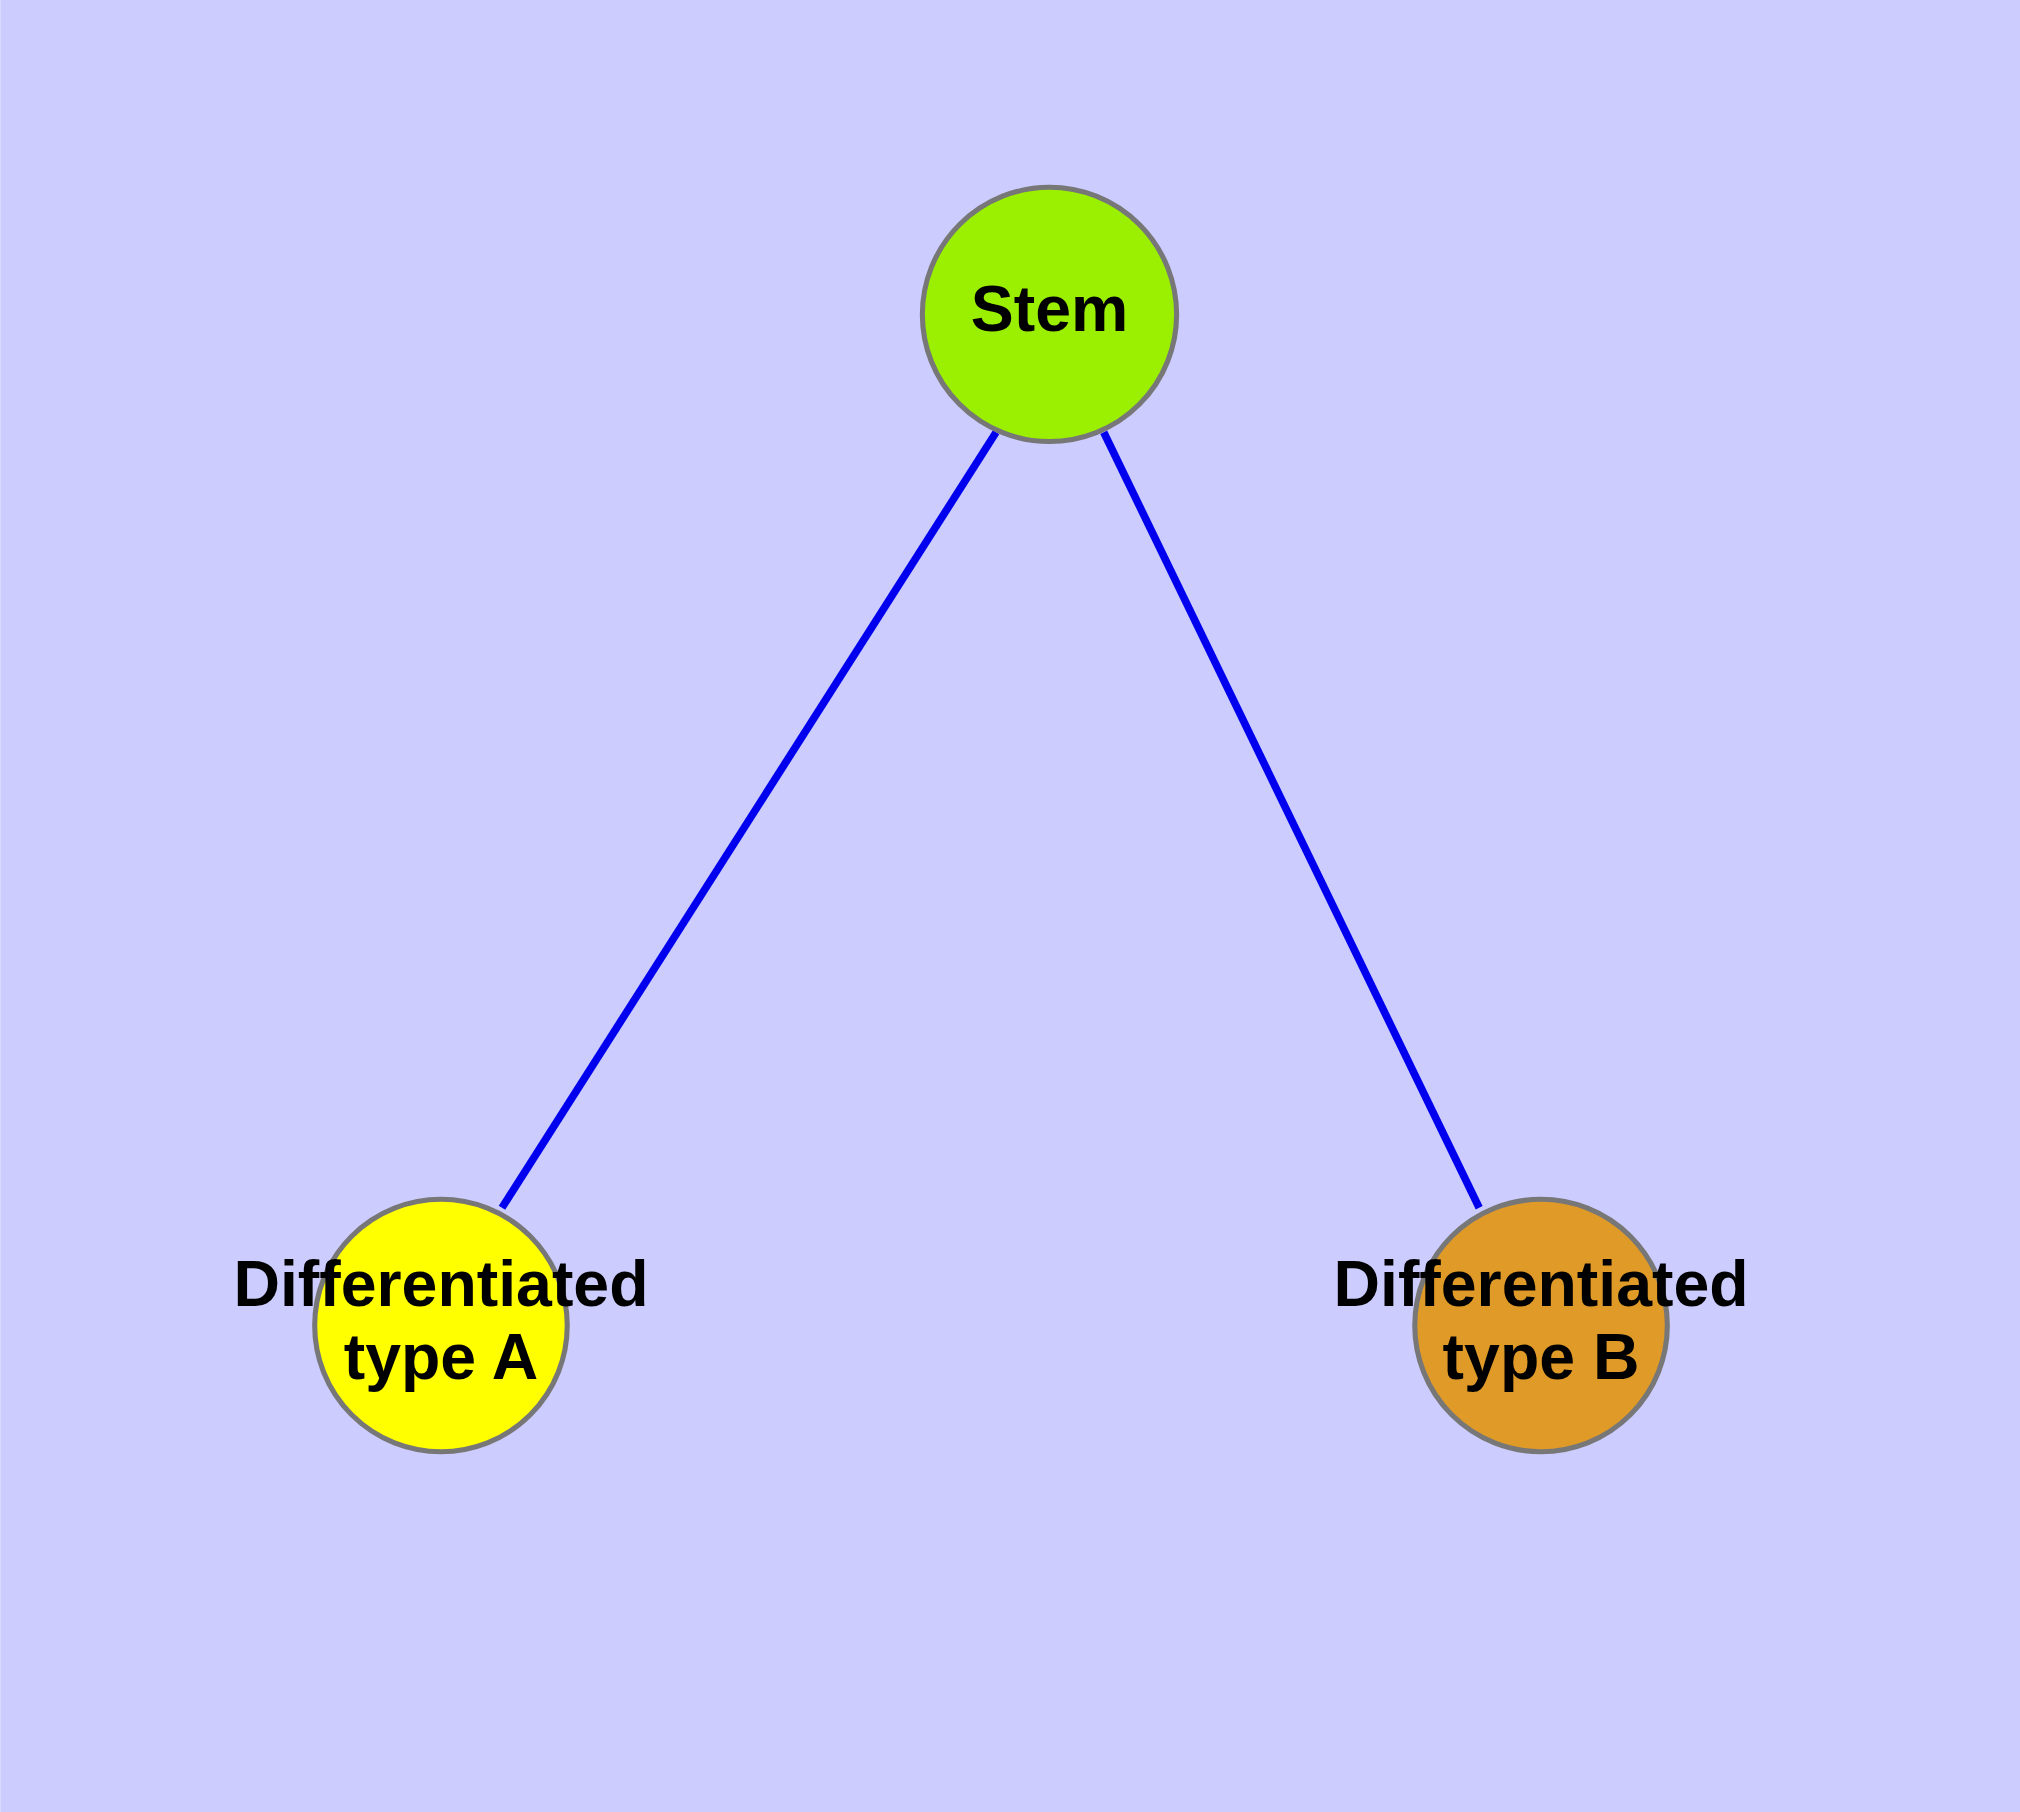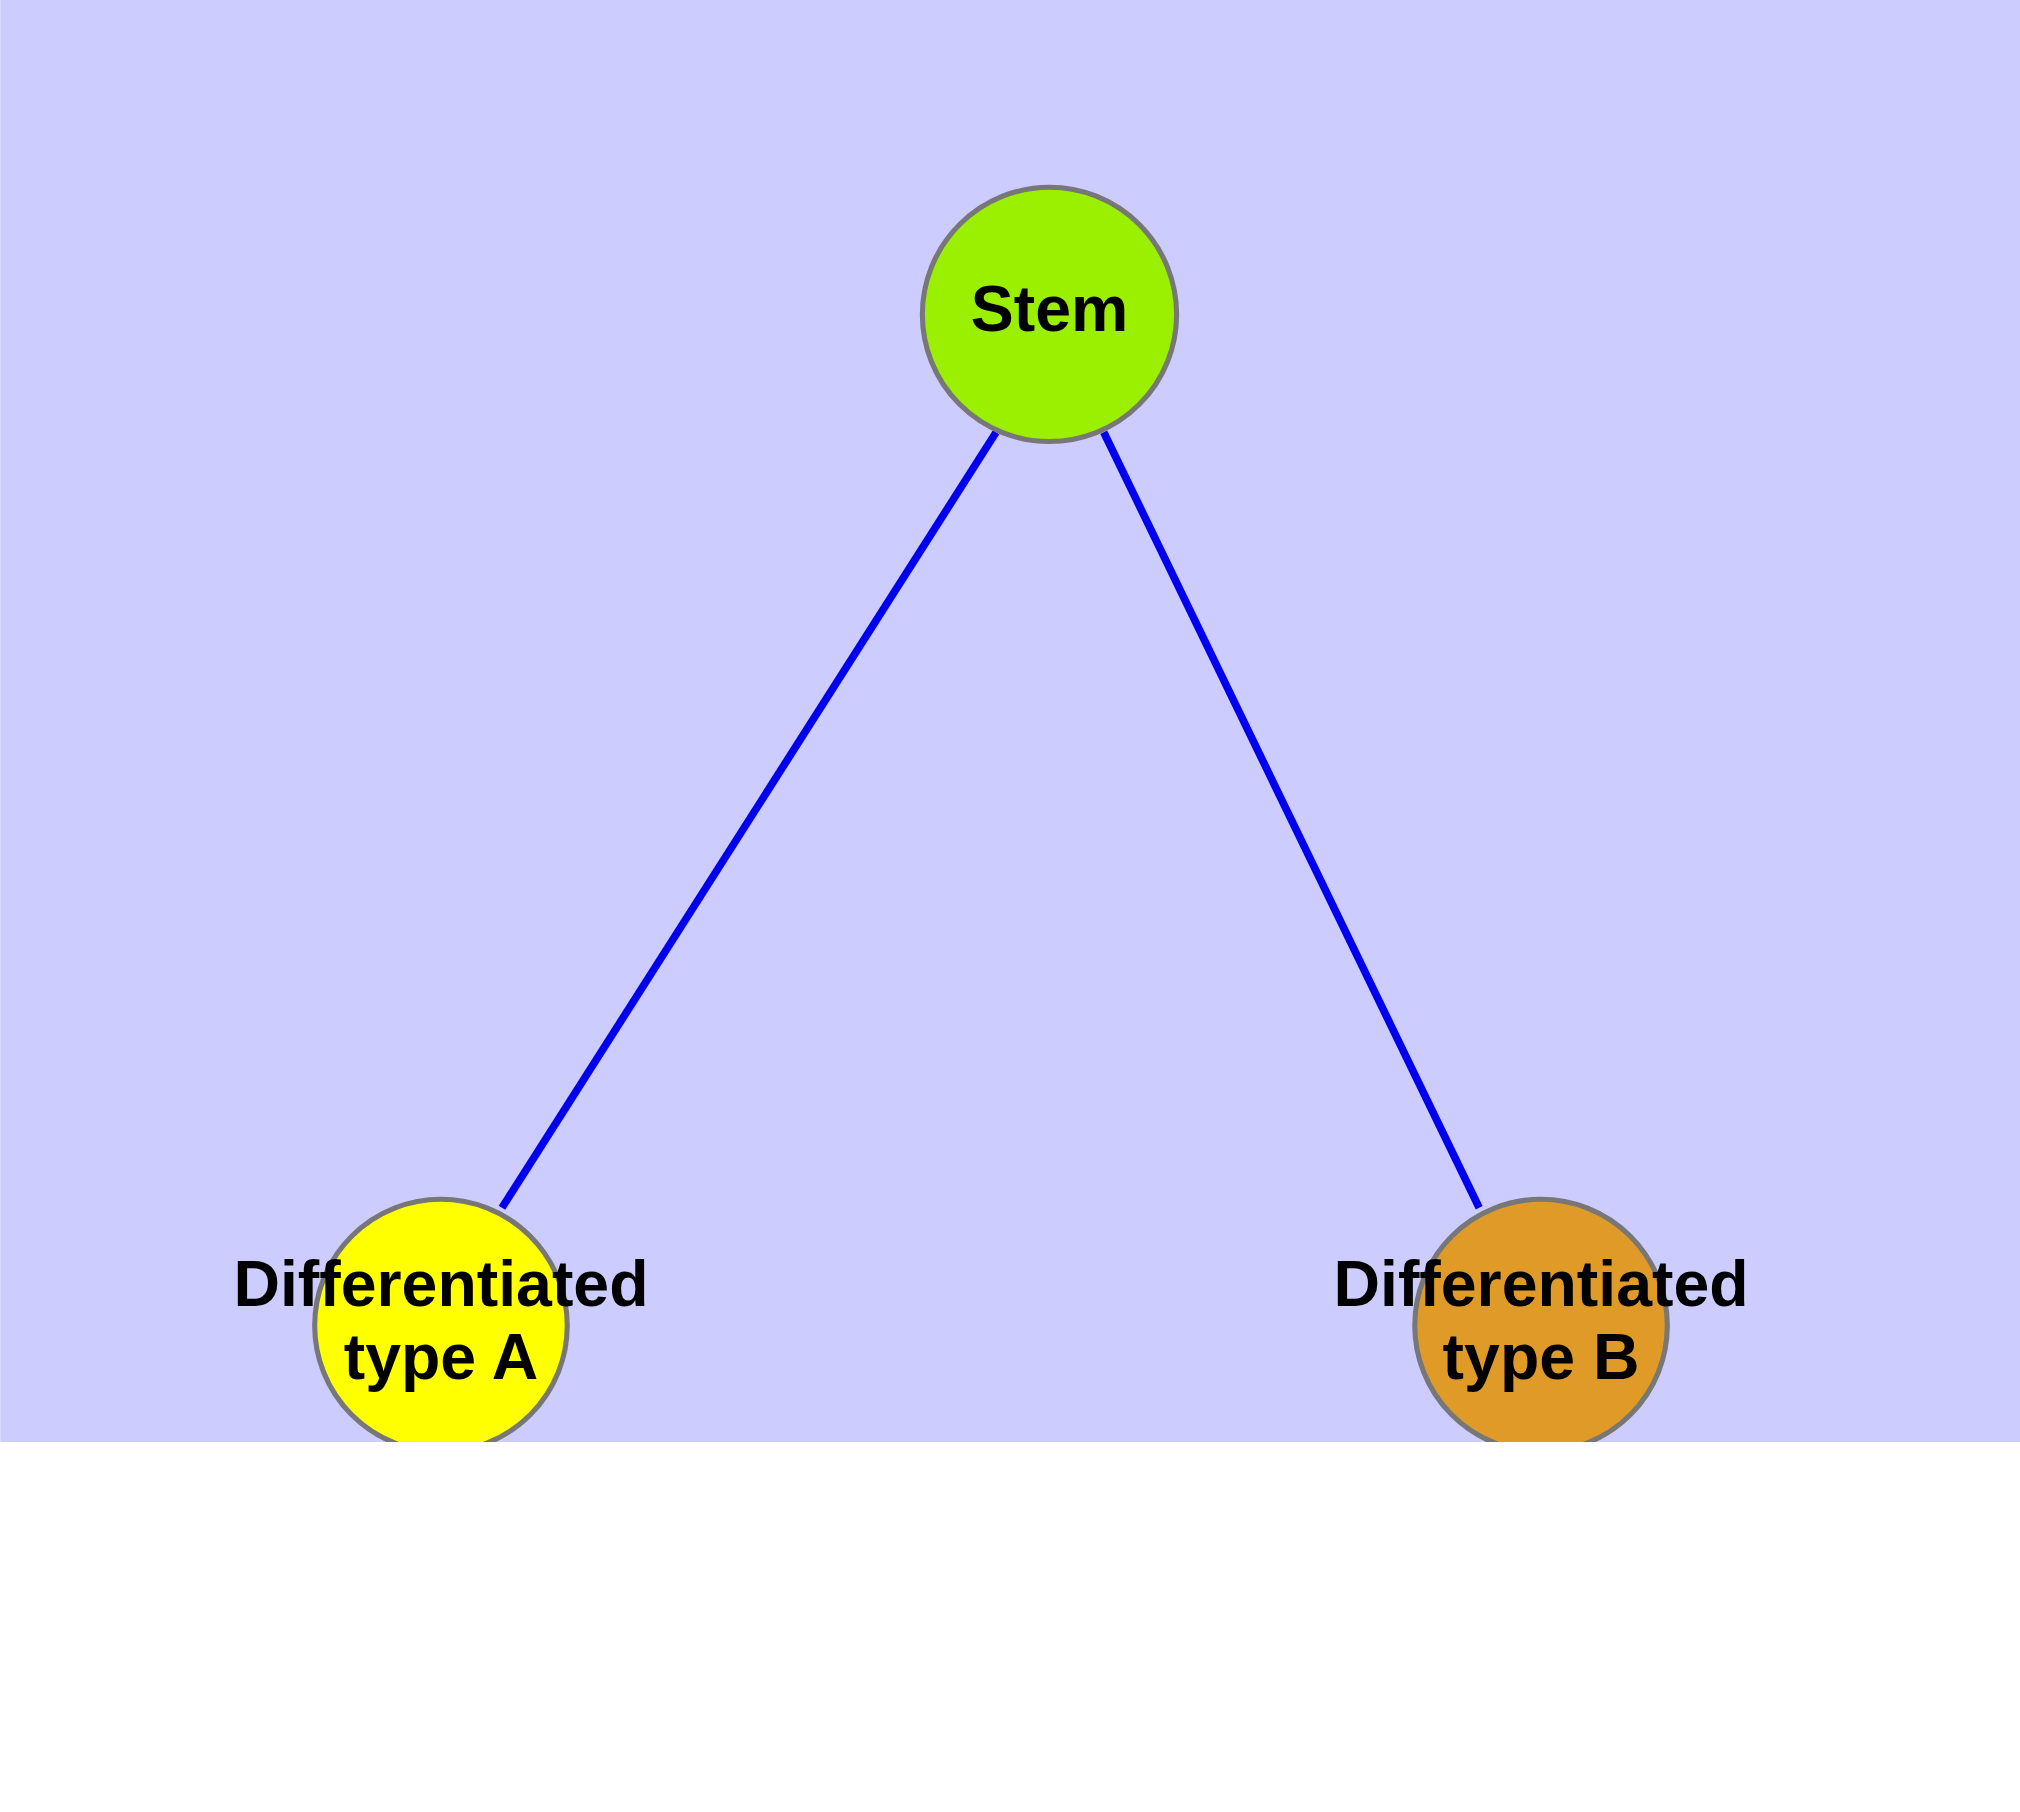--- a/index.html
+++ b/index.html
@@ -29,21 +29,21 @@
     font-weight: bold;
     fill: #000000;
     text-anchor: middle;
     dominant-baseline: middle;
     white-space: pre;
   }
 </style>
 </head>
 <body>
 
-<div id="canvas" style="width: 2021px; height: 1442px;">
+<div id="canvas" style="width: 2021px; height: 1812px;">
   <svg id="graph-svg" viewBox="0 0 2384 2138" xmlns="http://www.w3.org/2000/svg">
 
     <rect id="bg-rect" x="0" y="0" width="2384" height="2138" fill="#CCCCFF"></rect>
 
     <g id="edge-layer">
         <line x1="1175" y1="510" x2="592" y2="1425" stroke="#0000EE" stroke-width="9" stroke-linecap="butt"></line>
         <line x1="1302" y1="510" x2="1745" y2="1425" stroke="#0000EE" stroke-width="9" stroke-linecap="butt"></line>
       </g>
     <g id="node-layer">
         <g>

